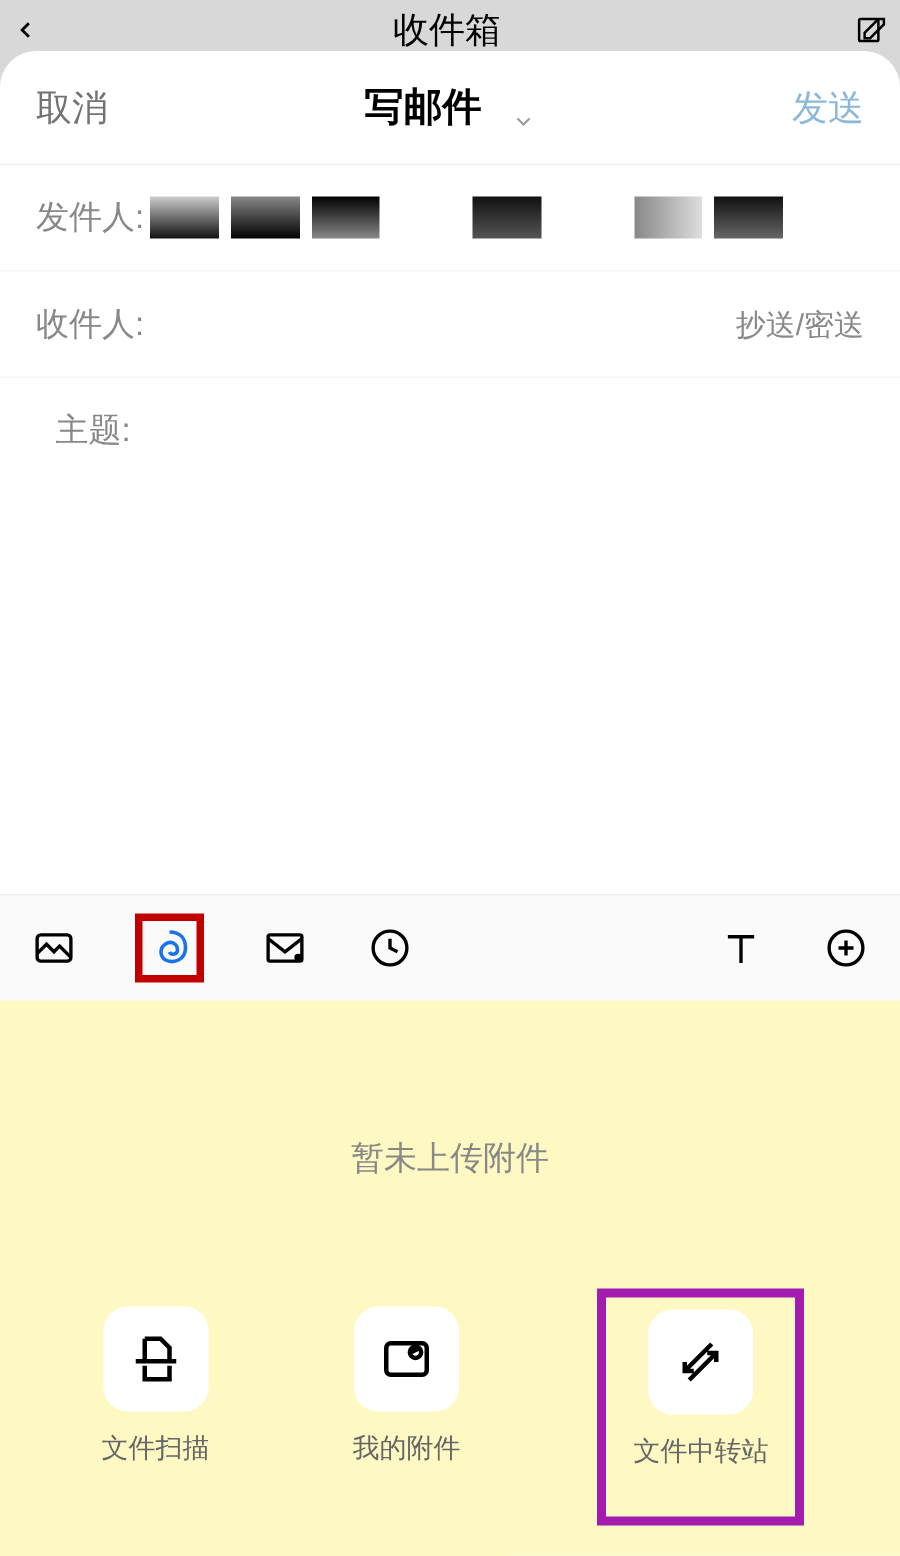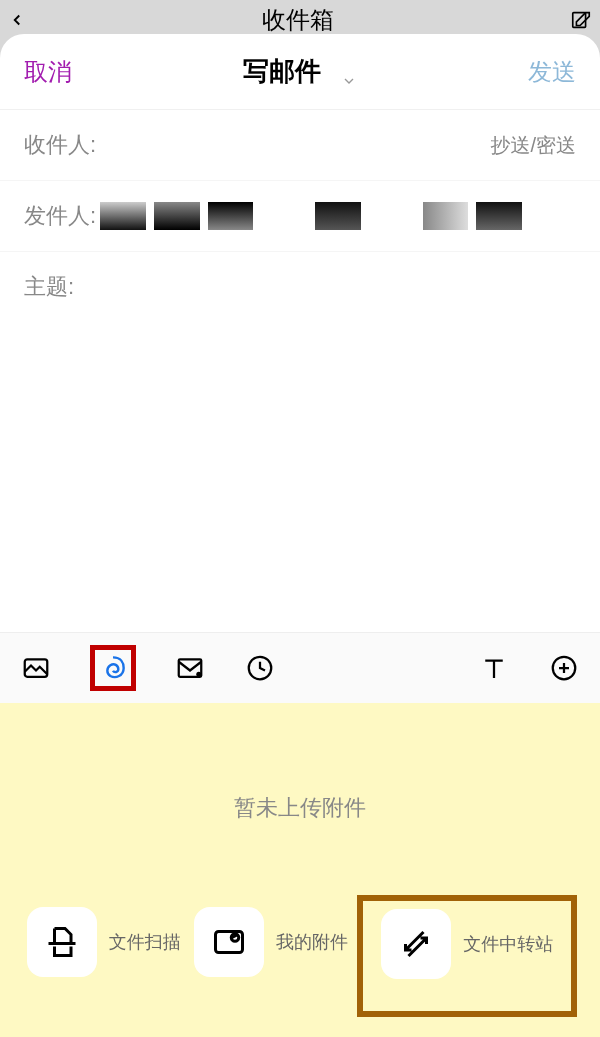--- a/index.html
+++ b/index.html
@@ -50,21 +50,21 @@
     }
     .modal-header {
       display: flex;
       align-items: center;
       justify-content: space-between;
       padding: 20px 24px;
       border-bottom: 1px solid #f0f0f0;
     }
     .cancel-btn {
       font-size: 24px;
-      color: #a21caf;
+      color: #737373;
       cursor: pointer;
     }
     .modal-title-wrap {
       display: flex;
       align-items: flex-end;
       gap: 20px;
       font-size: 26px;
       font-weight: 600;
       color: #000;
     }
@@ -100,21 +100,21 @@
       flex: 1;
       display: flex;
       gap: 8px;
       margin-left: 4px;
     }
     .redact-block {
       height: 28px;
       flex: 1;
     }
     .subject-row {
-      padding: 20px 24px;
+      padding: 20px 37px;
       font-size: 22px;
       color: #888;
     }
     .body-area {
       flex: 1;
     }
     .toolbar {
       display: flex;
       align-items: center;
       padding: 12px 20px;
@@ -151,37 +151,37 @@
       font-size: 22px;
       padding: 60px 0 80px;
     }
     .attach-options {
       display: flex;
       justify-content: space-around;
       align-items: flex-start;
     }
     .attach-item {
       display: flex;
-      flex-direction: row;
+      flex-direction: column;
       align-items: center;
       gap: 12px;
       cursor: pointer;
       padding: 4px;
     }
     .attach-icon-box {
       width: 70px;
       height: 70px;
       background: #fff;
       border-radius: 16px;
       display: flex;
       align-items: center;
       justify-content: center;
     }
     .attach-highlight {
-      border: 6px solid #a16207;
+      border: 6px solid #a21caf;
       padding: 8px 18px 32px;
       margin-top: -8px;
     }
     .attach-label {
       font-size: 18px;
       color: #666;
     }
     svg {
       display: block;
     }
@@ -212,40 +212,40 @@
       <span class="chevron-down">
         <svg width="16" height="16" viewBox="0 0 24 24" fill="none" stroke="#999" stroke-width="2">
             <path d="M6 9l6 6 6-6"></path>
           </svg>
       </span>
     </span>
     <span class="send-btn">发送</span>
   </div>
 
   <div class="field-row">
-    <span class="field-label">收件人:</span>
-    <span class="field-value"></span>
-    <span class="cc-bcc">抄送/密送</span>
-  </div>
-
-  <div class="field-row">
     <span class="field-label">发件人:</span>
     <div class="sender-redacted">
       <div class="redact-block" style="background:linear-gradient(to bottom,#ccc,#111)"></div>
       <div class="redact-block" style="background:linear-gradient(to bottom,#888,#000)"></div>
       <div class="redact-block" style="background:linear-gradient(to top,#888,#000)"></div>
       <div class="redact-block" style="background:#fff"></div>
       <div class="redact-block" style="background:linear-gradient(to bottom,#111,#555)"></div>
       <div class="redact-block" style="background:#fff"></div>
       <div class="redact-block" style="background:linear-gradient(to right,#888,#ddd)"></div>
       <div class="redact-block" style="background:linear-gradient(to bottom,#111,#666)"></div>
       <div class="redact-block" style="background:#fff"></div>
     </div>
   </div>
 
+  <div class="field-row">
+    <span class="field-label">收件人:</span>
+    <span class="field-value"></span>
+    <span class="cc-bcc">抄送/密送</span>
+  </div>
+
   <div class="subject-row">
     <span>主题:</span>
   </div>
 
   <div class="body-area"></div>
 
   <div class="toolbar">
     <span class="toolbar-icon">
       <svg width="30" height="30" viewBox="0 0 24 24" fill="none" stroke="currentColor" stroke-width="1.8">
           <rect x="3" y="5" width="18" height="14" rx="2"></rect>

